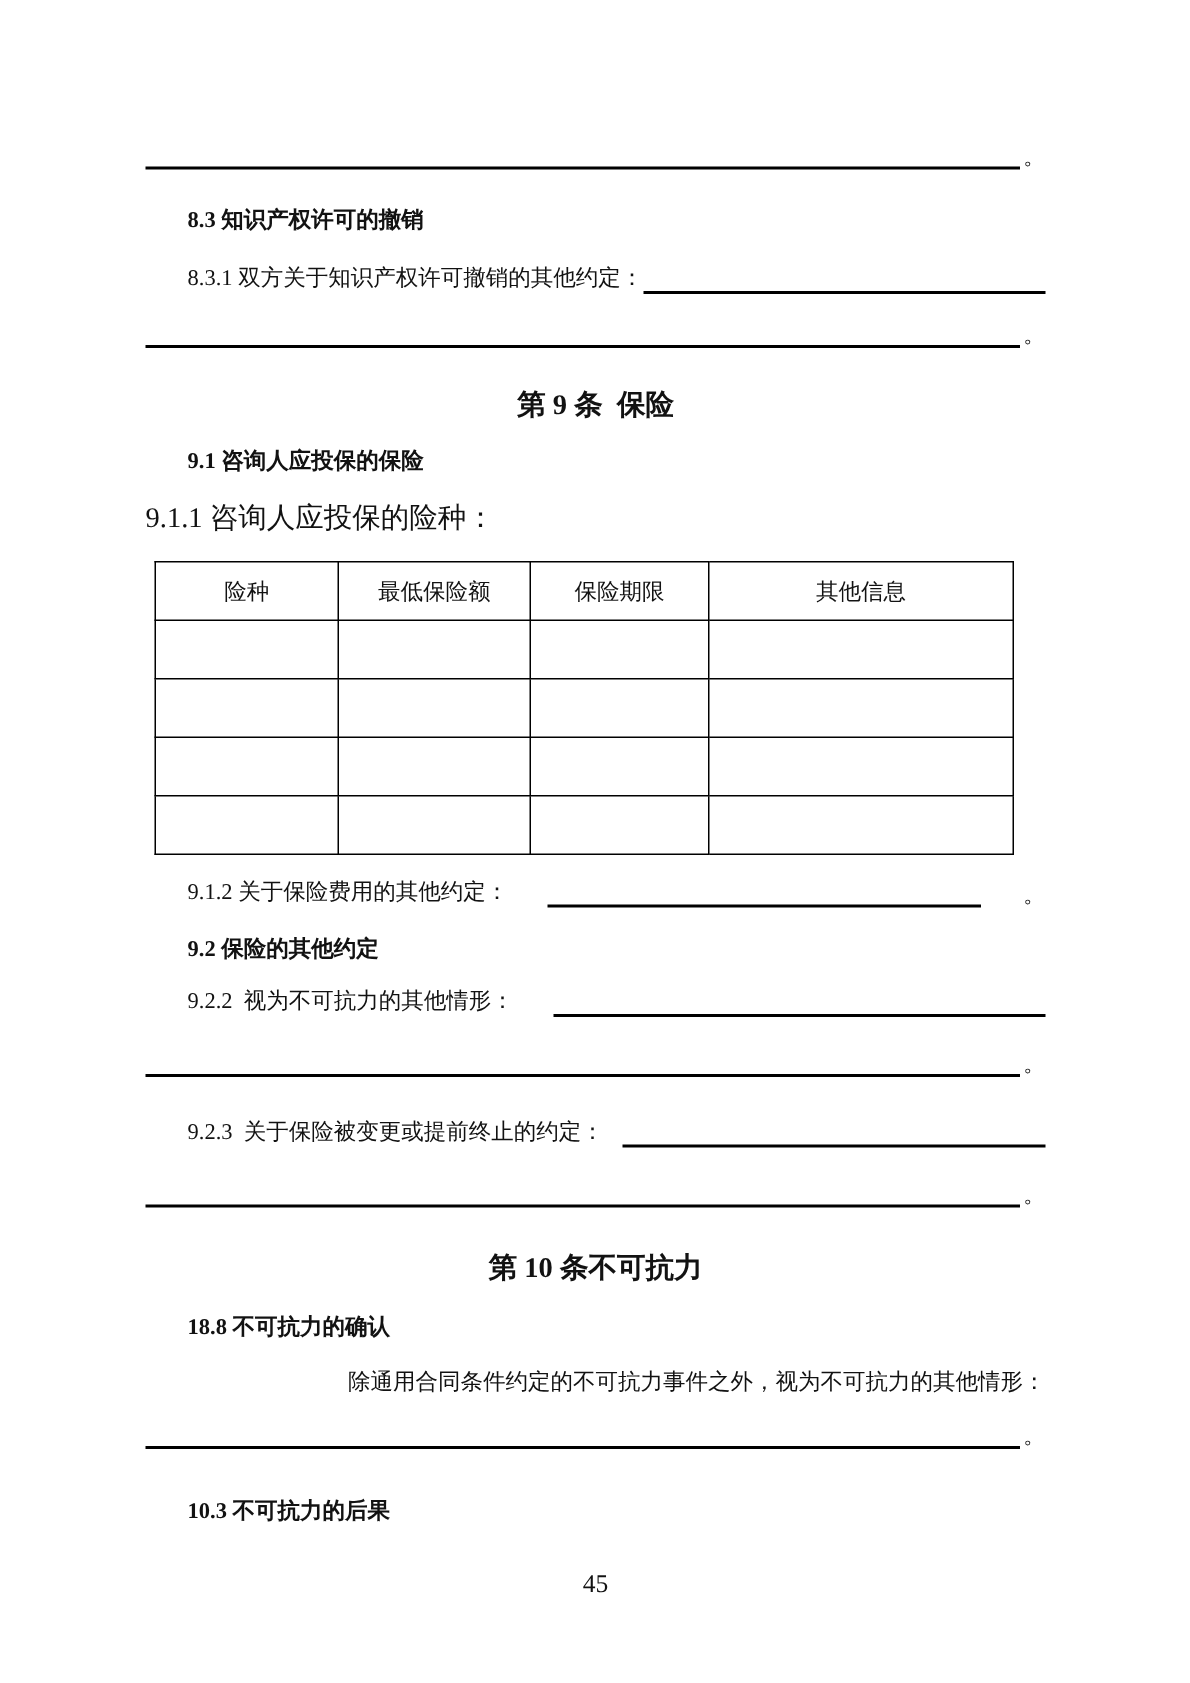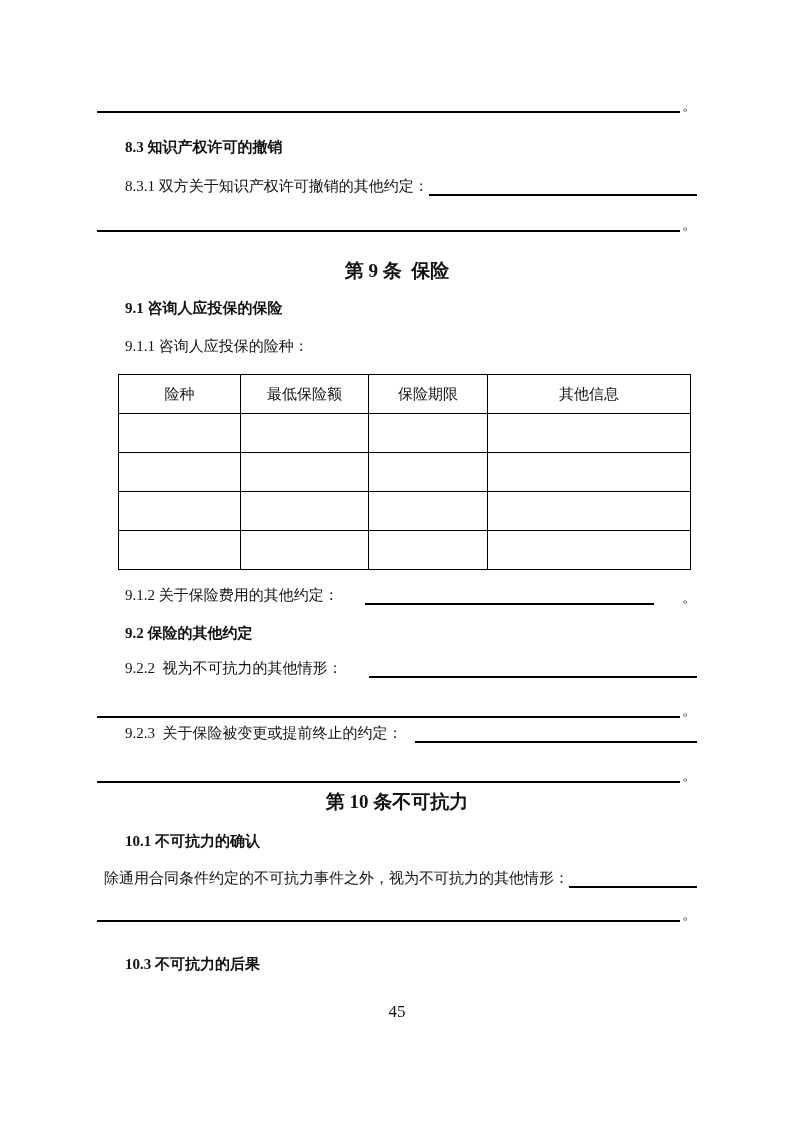--- a/index.html
+++ b/index.html
@@ -30,21 +30,21 @@
   }
   
   .blank-row {
     display: flex;
     align-items: flex-end;
     font-size: 15px;
     line-height: 19px;
     margin-left: 28px;
     height: 19px;
   }
-  .blank-row.noindent { margin-left: 7px; }
+  .blank-row.noindent { margin-left: 35px; flex-direction: column; }
   .blank-row .label { white-space: pre; }
   .blank {
     flex: 1;
     border-bottom: 2px solid #000;
     height: 17px;
   }
   
   .h-article {
     font-weight: bold;
     font-size: 19px;
@@ -53,28 +53,27 @@
     text-align: center;
   }
   .h-sub {
     font-weight: bold;
     font-size: 15px;
     line-height: 20px;
     margin-left: 28px;
     white-space: pre;
   }
   .body-text {
-    font-size: 15px;
+    font-size: 19px;
     line-height: 20px;
-    margin-left: 28px;
     white-space: pre;
   }
   
   .ins-table {
-    margin-left: 21px;
+    margin-left: 6px;
     width: 572px;
     border-collapse: collapse;
     table-layout: fixed;
   }
   .ins-table th, .ins-table td {
     border: 1.5px solid #000;
     font-weight: normal;
     font-size: 15px;
     text-align: center;
     vertical-align: middle;
@@ -88,21 +87,21 @@
   .col-4 { width: 203px; }
   .page-number {
     text-align: center;
     font-size: 17px;
     margin-top: 28px;
   }
 
   
   .mt-top   { margin-top: 97px; }
   .mt-24    { margin-top: 24px; }
-  .mt-22    { margin-top: 6px; gap: 12px; }
+  .mt-22    { margin-top: 28px; gap: 12px; }
   .mt-20    { margin-top: 20px; }
   .mt-26    { margin-top: 26px; }
   .mt-18    { margin-top: 18px; }
   .mt-16    { margin-top: 16px; gap: 26px; }
   .mt-14    { margin-top: 14px; }
   .mt-32    { margin-top: 32px; }
 </style>
 </head>
 <body>
 
@@ -195,21 +194,21 @@
     <span class="blank"></span>
   </div>
 
   <div class="rule-row mt-24">
     <div class="rule"></div>
     <span class="fullstop">。</span>
   </div>
 
   <div class="h-article mt-22">第 10 条不可抗力</div>
 
-  <div class="h-sub mt-16">10.1 不可抗力的确认</div>
+  <div class="h-sub mt-16">18.8 不可抗力的确认</div>
 
   <div class="blank-row noindent mt-18">
     <span class="label">除通用合同条件约定的不可抗力事件之外，视为不可抗力的其他情形：</span>
     <span class="blank"></span>
   </div>
 
   <div class="rule-row mt-18">
     <div class="rule"></div>
     <span class="fullstop">。</span>
   </div>

